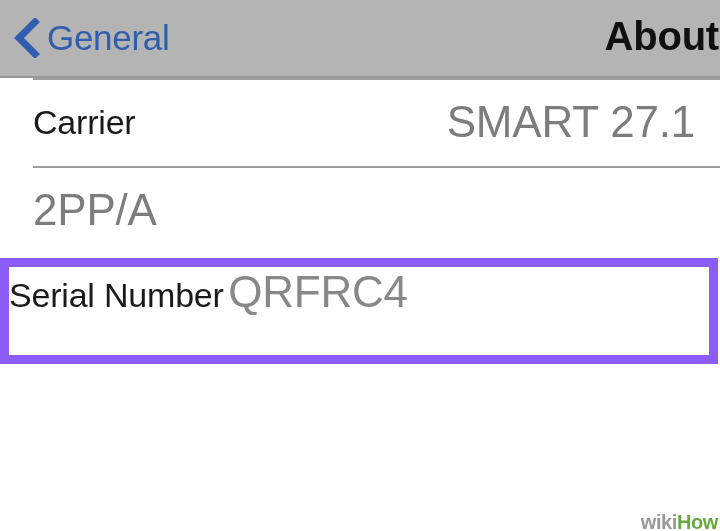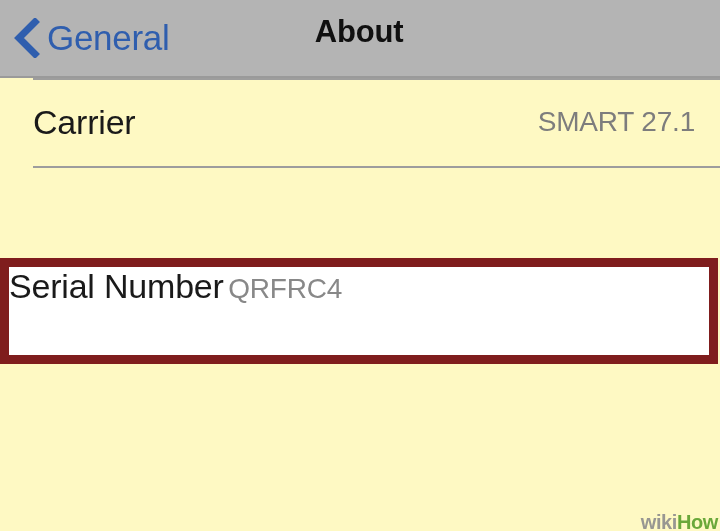--- a/index.html
+++ b/index.html
@@ -14,21 +14,21 @@
     overflow: hidden;
     position: relative;
     -webkit-font-smoothing: antialiased;
   }
 
   #screen {
     position: absolute;
     inset: 0;
     width: 720px;
     height: 531px;
-    background: #fef9c3;
+    background: #ffffff;
   }
 
   
   #navbar {
     position: absolute;
     left: 0;
     top: 0;
     width: 720px;
     height: 78px;
     background: #b4b4b4;
@@ -62,22 +62,22 @@
     line-height: 1;
     letter-spacing: -0.3px;
     white-space: nowrap;
   }
 
   #nav-title {
     position: absolute;
     left: 0;
     top: 14px;
     width: 720px;
-    text-align: center;
-    font-size: 31px;
+    text-align: right;
+    font-size: 40px;
     font-weight: bold;
     color: #101010;
     letter-spacing: -0.2px;
     transform: translateX(-1px);
   }
 
   
   #list {
     position: absolute;
     left: 0;
@@ -104,21 +104,21 @@
   }
 
   .row-label {
     font-size: 34px;
     color: #1a1a1a;
     letter-spacing: -0.2px;
     white-space: nowrap;
   }
 
   .row-value {
-    font-size: 28px;
+    font-size: 44px;
     color: #7d7d7d;
     letter-spacing: -0.2px;
     white-space: nowrap;
   }
 
   .separator {
     position: absolute;
     left: 33px;
     right: 0;
     top: 0;
@@ -127,21 +127,21 @@
   }
 
   
   #row-serial {
     position: absolute;
     left: 0;
     top: 258px;
     width: 718px;
     height: 106px;
     box-sizing: border-box;
-    border: 9px solid #7f1d1d;
+    border: 9px solid #8b5cf6;
     background: #ffffff;
   }
 
   #row-serial .row-inner {
     left: 24px;
     right: 16px;
   }
 
   #row-serial .row-value {
     color: #888888;
@@ -184,20 +184,21 @@
       <div class="separator"></div>
       <div class="row-inner">
         <span class="row-label">Carrier</span>
         <span class="row-value">SMART 27.1</span>
       </div>
     </div>
 
     <div class="row">
       <div class="separator"></div>
       <div class="row-inner">
+        <span class="row-value">2PP/A</span>
       </div>
     </div>
 
     <div class="row"></div>
 
 
   </div>
 
   <div id="row-serial">
     <div class="row-inner">

